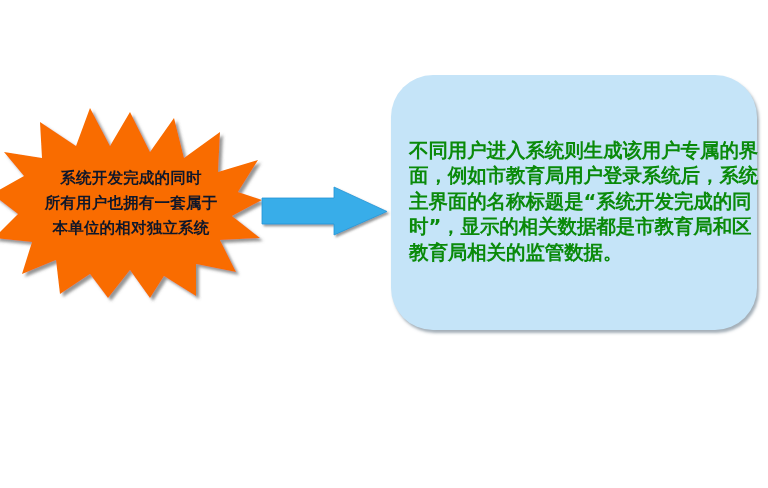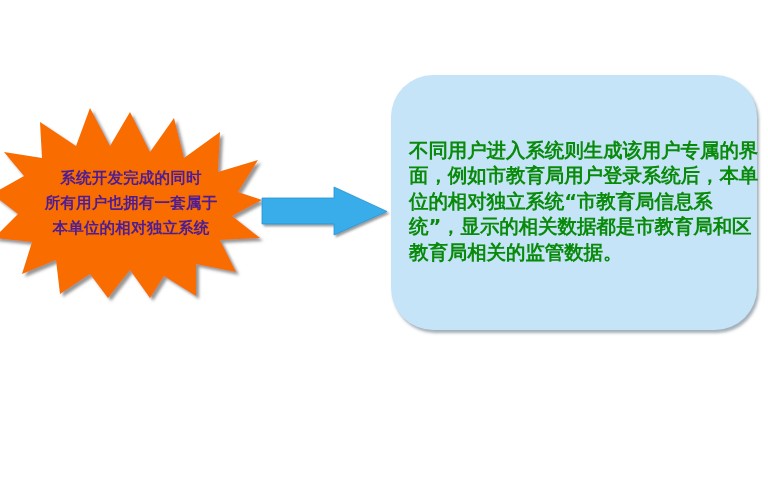--- a/index.html
+++ b/index.html
@@ -37,21 +37,21 @@
     width: 100%;
     height: 100%;
     overflow: visible;
   }
   .star-text {
     position: absolute;
     left: 4px;
     top: 166px;
     width: 254px;
     text-align: center;
-    color: #4c1d95;
+    color: #0f172a;
     font-size: 15.5px;
     line-height: 25px;
     font-weight: bold;
     letter-spacing: 0.2px;
     white-space: pre-line;
     pointer-events: none;
   }
 
   
   .arrow-shape {
@@ -153,15 +153,15 @@
       <defs>
         <filter id="arrowshadow" x="-25%" y="-25%" width="160%" height="160%">
           <feDropShadow dx="2" dy="2" stdDeviation="1.1" flood-color="#4a4a4a" flood-opacity="0.55"></feDropShadow>
         </filter>
       </defs>
       <polygon filter="url(#arrowshadow)" fill="#38ade9" stroke="#2596d6" stroke-width="0.8" points="3,12 75,12 75,1 128,25.5 75,49 75,38 3,38"></polygon>
     </svg>
   </div>
 
   <div class="panel"></div>
-  <div class="panel-text">不同用户进入系统则生成该用户专属的界面，例如市教育局用户登录系统后，本单位的相对独立系统“市教育局信息系统”，显示的相关数据都是市教育局和区教育局相关的监管数据。</div>
+  <div class="panel-text">不同用户进入系统则生成该用户专属的界面，例如市教育局用户登录系统后，系统主界面的名称标题是“系统开发完成的同时”，显示的相关数据都是市教育局和区教育局相关的监管数据。</div>
 
 </div>
 
 </body></html>

